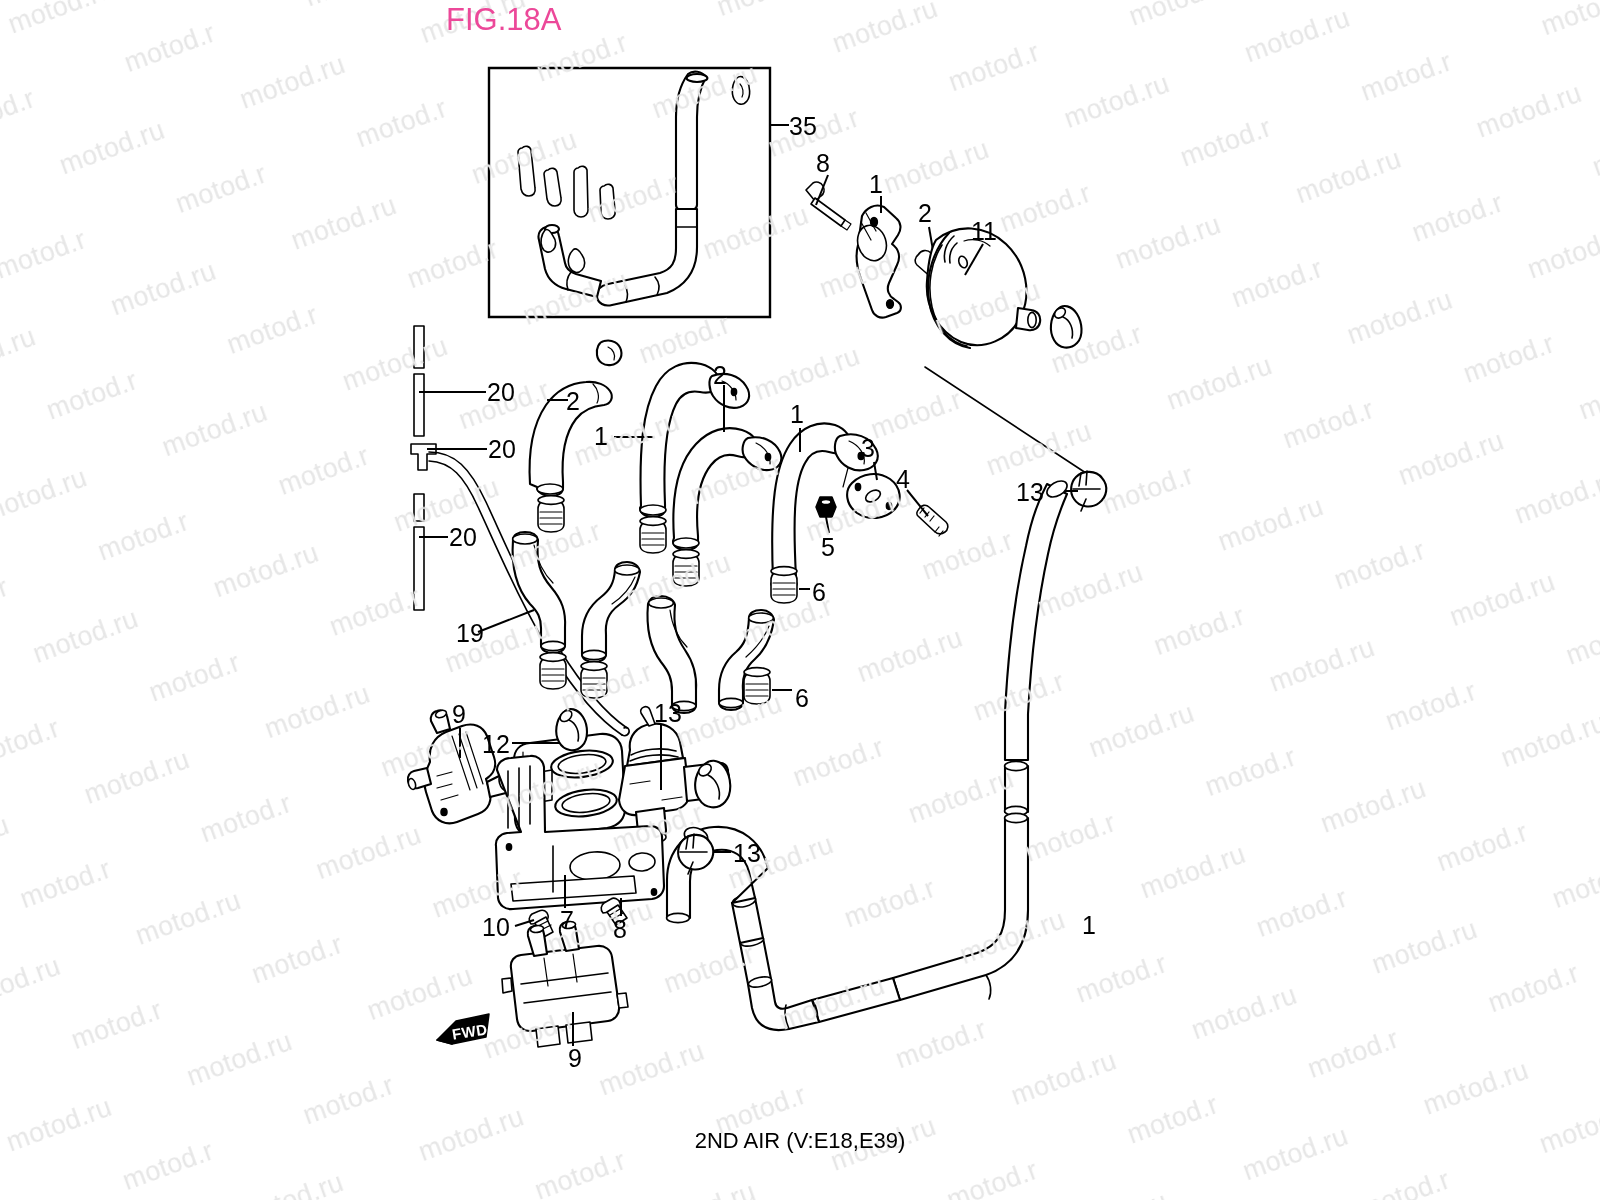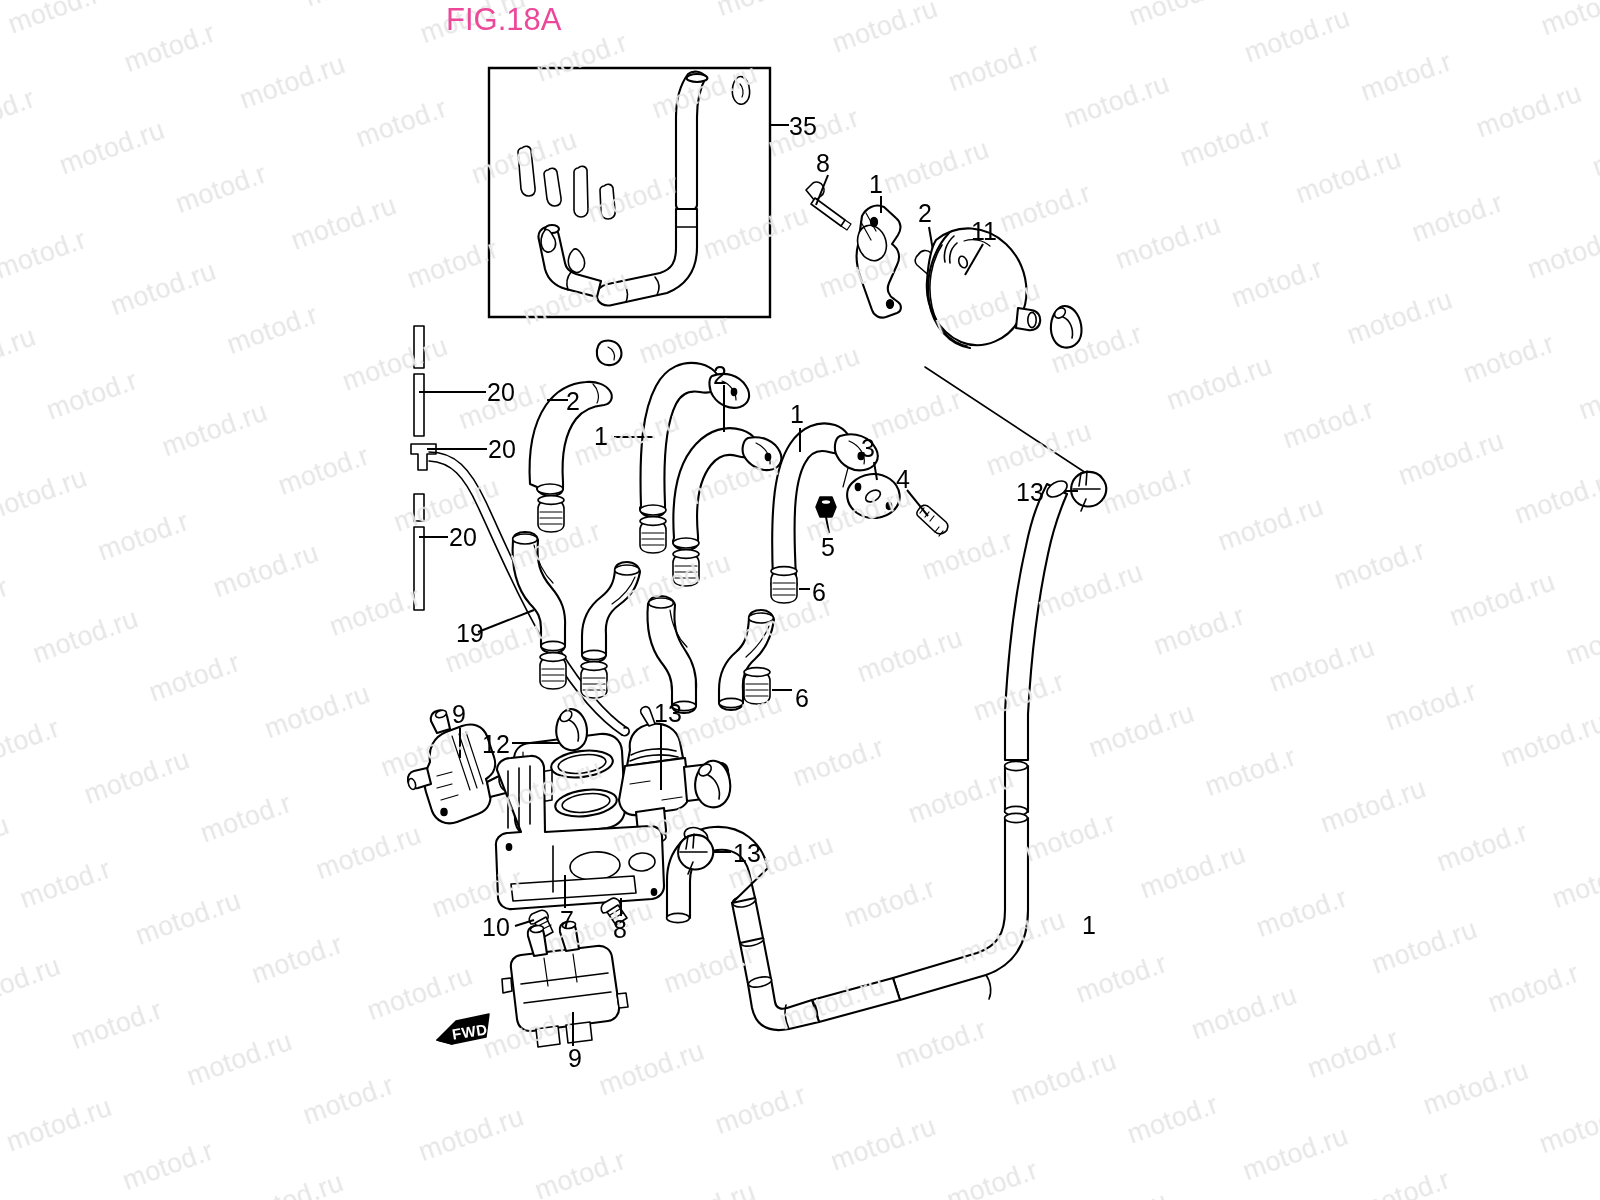--- a/index.html
+++ b/index.html
@@ -660,17 +660,18 @@
     <div class="lbl" style="left:918px;  top:201px;">2</div>
     <div class="lbl" style="left:456px;  top:621px;">19</div>
     <div class="lbl" style="left:488px;  top:437px;">20</div>
     <div class="lbl" style="left:487px;  top:380px;">20</div>
     <div class="lbl" style="left:449px;  top:525px;">20</div>
     <div class="lbl" style="left:789px;  top:114px;">35</div>
 
     <div class="fwd-txt" style="left:452px; top:1023px;">FWD</div>
 
     <div class="caption" style="left:0; top:1128px; width:1600px;">
+      <div>2ND AIR (V:E18,E39)</div>
     </div>
 
   </div>
 
 </div>
 
 </body></html>

